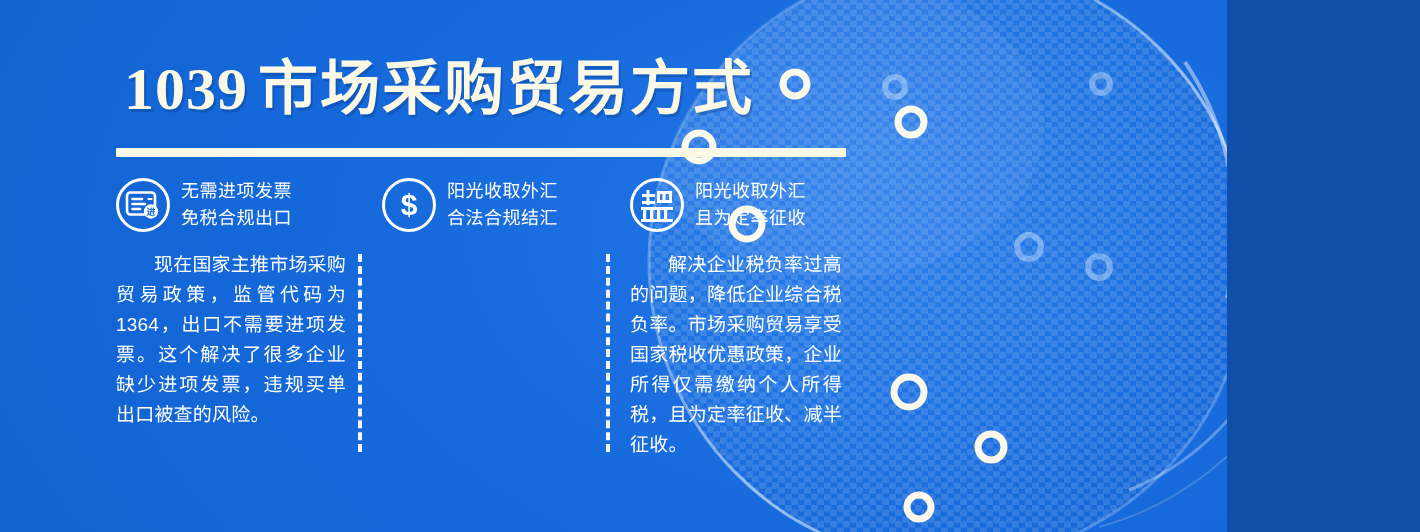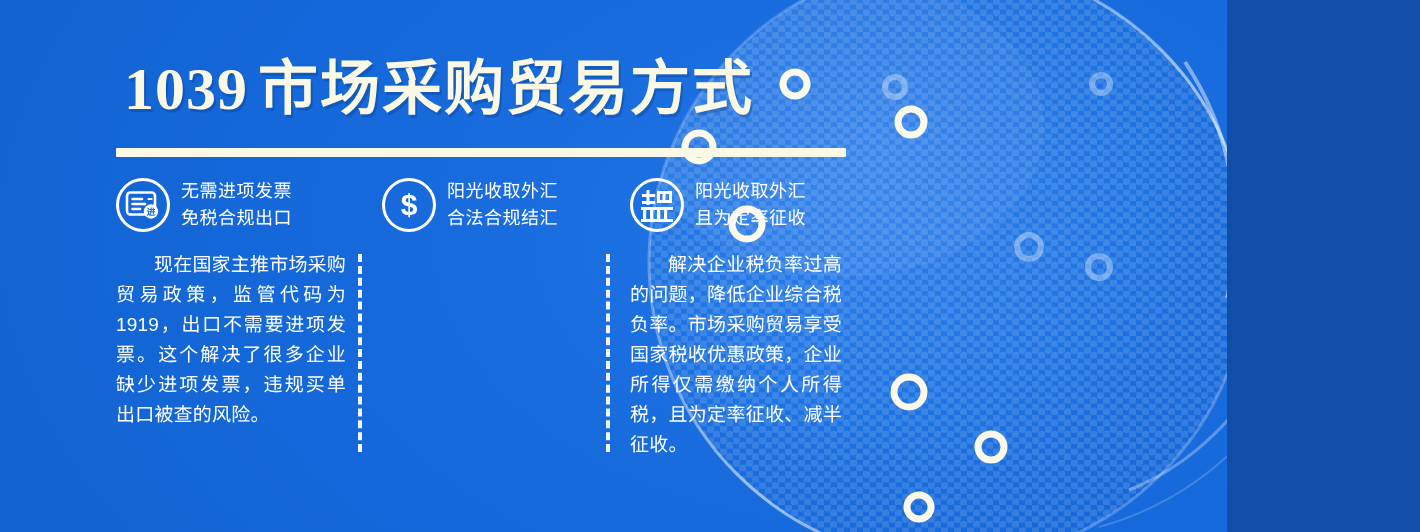--- a/index.html
+++ b/index.html
@@ -291,21 +291,21 @@
               <line x1="23.5" y1="9" x2="26.5" y2="9" stroke="#ffffff" stroke-width="2.2" stroke-linecap="round"></line>
               <circle cx="26" cy="21.5" r="7.2" fill="#ffffff"></circle>
               <text x="26" y="25" font-family="'Liberation Sans',sans-serif" font-size="9" font-weight="bold" fill="#1569db" text-anchor="middle">进</text>
             </svg>
           </span>
           <span class="head-text">
             <span class="l1">无需进项发票</span>
             <span class="l2">免税合规出口</span>
           </span>
         </div>
-        <p class="body-text">现在国家主推市场采购贸易政策，监管代码为 1919，出口不需要进项发票。这个解决了很多企业缺少进项发票，违规买单出口被查的风险。</p>
+        <p class="body-text">现在国家主推市场采购贸易政策，监管代码为 1364，出口不需要进项发票。这个解决了很多企业缺少进项发票，违规买单出口被查的风险。</p>
         <span class="col-divider"></span>
       </div>
 
       <div class="col">
         <div class="head">
           <span class="icon-circle">
             <svg width="32" height="34" viewBox="0 0 32 34" xmlns="http://www.w3.org/2000/svg">
               <text x="16" y="27" font-family="'Liberation Sans',sans-serif" font-size="30" font-weight="bold" fill="#ffffff" text-anchor="middle">$</text>
             </svg>
           </span>

